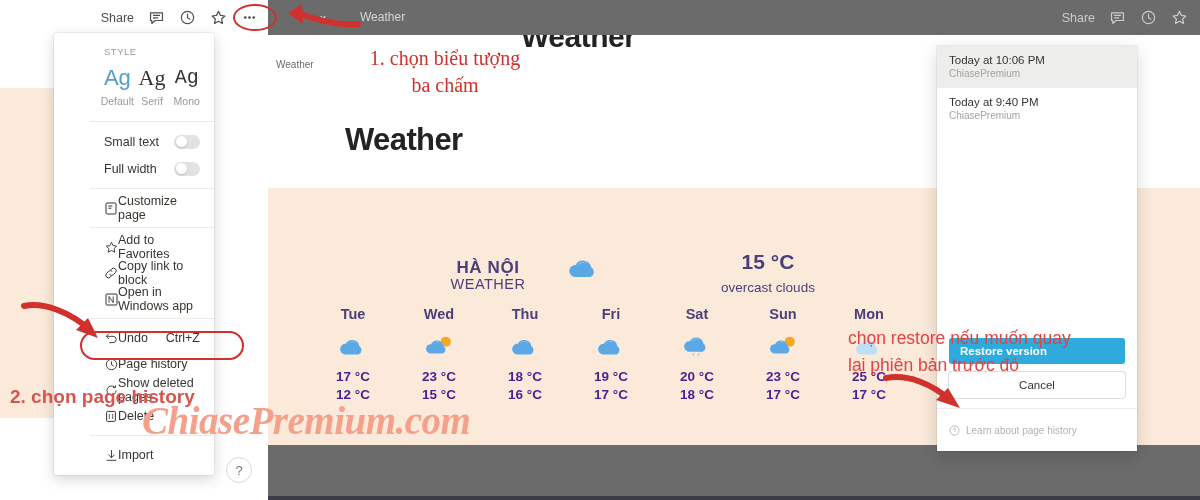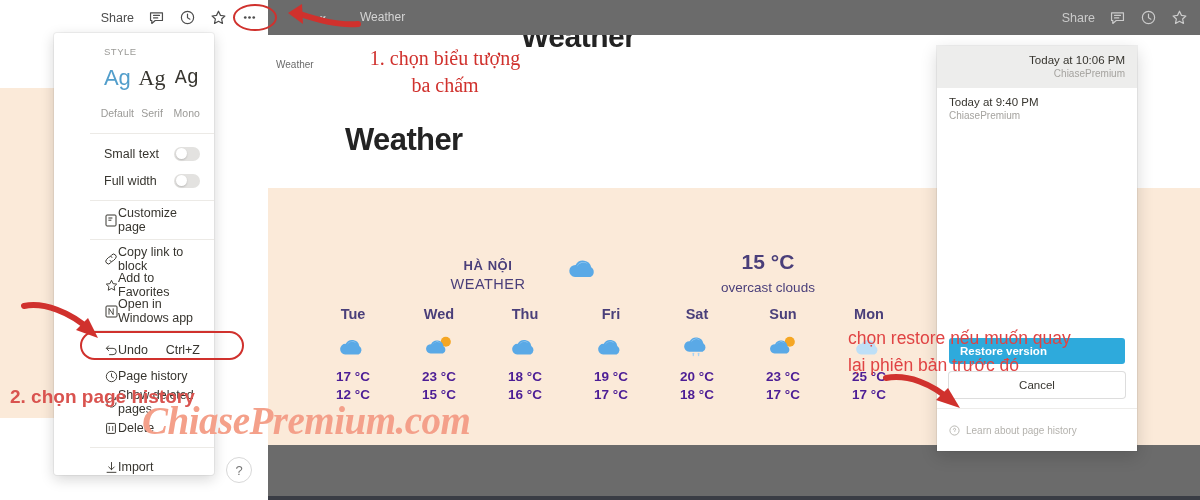--- a/index.html
+++ b/index.html
@@ -36,21 +36,21 @@
     color: #232323; letter-spacing: -.6px;
   }
 
   
   .widget {
     position: absolute; left: 0px; top: 188px; width: 932px; height: 257px;
     background: #FBEAD9;
   }
   .w-head { position: absolute; left: 0; top: 0; width: 932px; height: 110px; }
   .w-city { position: absolute; left: 135px; top: 70px; width: 170px; text-align: center;
-            color: #4a3f7a; font-size: 13px; font-weight: 700; letter-spacing: .6px; }
+            color: #4a3f7a; font-size: 17px; font-weight: 700; letter-spacing: .6px; }
   .w-sub  { position: absolute; left: 135px; top: 88px; width: 170px; text-align: center;
             color: #4a3f7a; font-size: 14.5px; letter-spacing: .5px; }
   .w-bigicon { position: absolute; left: 300px; top: 68px; }
   .w-temp { position: absolute; left: 400px; top: 62px; width: 200px; text-align: center;
             color: #4a3f7a; font-size: 21px; font-weight: 700; }
   .w-desc { position: absolute; left: 400px; top: 92px; width: 200px; text-align: center;
             color: #4a3f7a; font-size: 13.5px; }
 
   .days { position: absolute; left: 42px; top: 118px; width: 890px; display: flex; }
   .day { width: 86px; text-align: center; }
@@ -81,38 +81,38 @@
     box-shadow: 0 0 0 1px rgba(15,15,15,.05), 0 4px 14px rgba(15,15,15,.18);
     font-size: 12.5px; color: #37352f; overflow: hidden; padding-left: 36px;
   }
   .menu-sec-label { padding: 13px 14px 6px; font-size: 9.5px; color: #9b9a97; letter-spacing:.5px; }
   .fonts { display:flex; padding: 2px 10px 14px; }
   .font-opt { flex:1; text-align:center; }
   .font-ag { font-size: 22px; line-height: 26px; color:#37352f; }
   .font-ag.sel { color:#529ecb; }
   .font-ag.serif { font-family:"Liberation Serif", serif; }
   .font-ag.mono { font-family:"Liberation Mono", monospace; font-size:20px; }
-  .font-lbl { font-size: 10.5px; color:#9b9a97; margin-top:16px; }
+  .font-lbl { font-size: 10.5px; color:#9b9a97; margin-top:4px; }
   .divider { height:1px; background:#eceae6; margin: 0; }
   .row { display:flex; align-items:center; height: 27px; padding: 0 14px; }
   .row .r-lbl { flex:1; }
   .toggle { width: 26px; height: 14px; border-radius:8px; background:#e3e2e0; position:relative; }
   .toggle::after { content:''; position:absolute; left:1.5px; top:1.5px; width:11px; height:11px; border-radius:50%; background:#fff; box-shadow:0 1px 2px rgba(0,0,0,.18); }
   .mrow { display:flex; align-items:center; height: 26px; padding: 0 14px; }
   .mrow .mi { width: 14px; height: 14px; display:flex; align-items:center; justify-content:center; }
   .mrow .mlbl { flex:1; }
   .sp6 { height:6px; }
 
   
   .history {
     position: absolute; left: 937px; top: 46px; width: 200px; height: 405px;
     background: #fff; box-shadow: 0 0 0 1px rgba(15,15,15,.06), 0 5px 16px rgba(15,15,15,.16);
   }
   .hist-item { padding: 8px 12px 9px; }
-  .hist-item.sel { background: #ededec; text-align: right; }
+  .hist-item.sel { background: #ededec; }
   .hist-t { font-size: 11.5px; color:#37352f; }
   .hist-u { font-size: 10px; color:#a5a39f; margin-top:2px; }
   .hist-actions { position:absolute; left:0; bottom: 43px; width:200px; padding: 10px 12px; display:flex; gap: 8px; flex-direction: column; }
   .btn-restore { background:#2eaadc; color:#fff; font-size: 11.5px; font-weight:700; border-radius:3px; padding: 7px 11px; }
   .btn-cancel { background:#fff; color:#37352f; font-size: 11.5px; border-radius:3px; padding: 7px 14px; box-shadow: 0 0 0 1px rgba(15,15,15,.14); text-align: center; }
   .hist-foot { position:absolute; left:0; bottom:0; width:200px; height:43px; border-top:1px solid #edecea;
                display:flex; align-items:center; gap:6px; padding: 0 12px; font-size:10px; color:#b4b2ad; }
 
   
   .ann { position:absolute; color:#d0312d; pointer-events:none; }
@@ -354,34 +354,34 @@
           </svg>
       </div>
       <div class="mlbl">Customize page</div>
     </div>
     <div class="sp6"></div>
     <div class="divider"></div>
     <div class="sp6"></div>
 
     <div class="mrow">
       <div class="mi">
+        <svg width="13" height="13" viewBox="0 0 14 14" fill="none" stroke="#37352f" stroke-width="1">
+            <path d="M7 1.4l1.7 3.6 3.9.5-2.8 2.7.7 3.9L7 10.2 3.5 12.1l.7-3.9L1.4 5.5l3.9-.5z" stroke-linejoin="round"></path>
+          </svg>
+      </div>
+      <div class="mlbl">Add to Favorites</div>
+    </div>
+    <div class="mrow">
+      <div class="mi">
         <svg width="14" height="12" viewBox="0 0 14 12" fill="none" stroke="#37352f" stroke-width="1">
             <path d="M5.7 7.6a2.6 2.6 0 0 0 3.7 0l2-2a2.6 2.6 0 1 0-3.7-3.7l-.9.9"></path>
             <path d="M8.3 4.4a2.6 2.6 0 0 0-3.7 0l-2 2a2.6 2.6 0 1 0 3.7 3.7l.9-.9"></path>
           </svg>
       </div>
       <div class="mlbl">Copy link to block</div>
-    </div>
-    <div class="mrow">
-      <div class="mi">
-        <svg width="13" height="13" viewBox="0 0 14 14" fill="none" stroke="#37352f" stroke-width="1">
-            <path d="M7 1.4l1.7 3.6 3.9.5-2.8 2.7.7 3.9L7 10.2 3.5 12.1l.7-3.9L1.4 5.5l3.9-.5z" stroke-linejoin="round"></path>
-          </svg>
-      </div>
-      <div class="mlbl">Add to Favorites</div>
     </div>
     <div class="mrow">
       <div class="mi">
         <svg width="13" height="13" viewBox="0 0 13 13" fill="none" stroke="#37352f" stroke-width="1">
             <rect x="1" y="1" width="11" height="11" rx="1"></rect>
             <path d="M4 9.6V3.4l4.2 6.2V3.4" stroke-width=".9"></path>
           </svg>
       </div>
       <div class="mlbl">Open in Windows app</div>
     </div>

